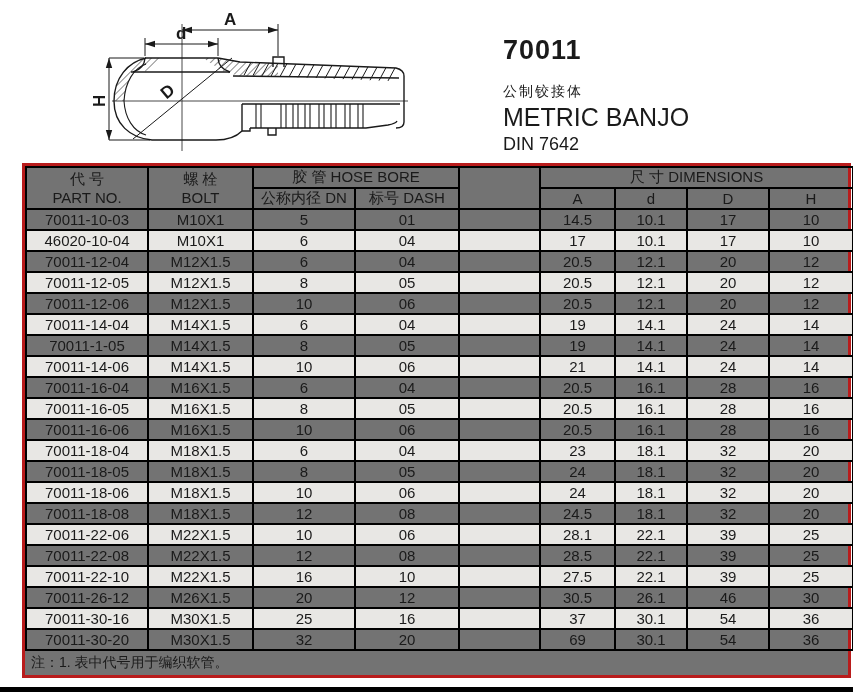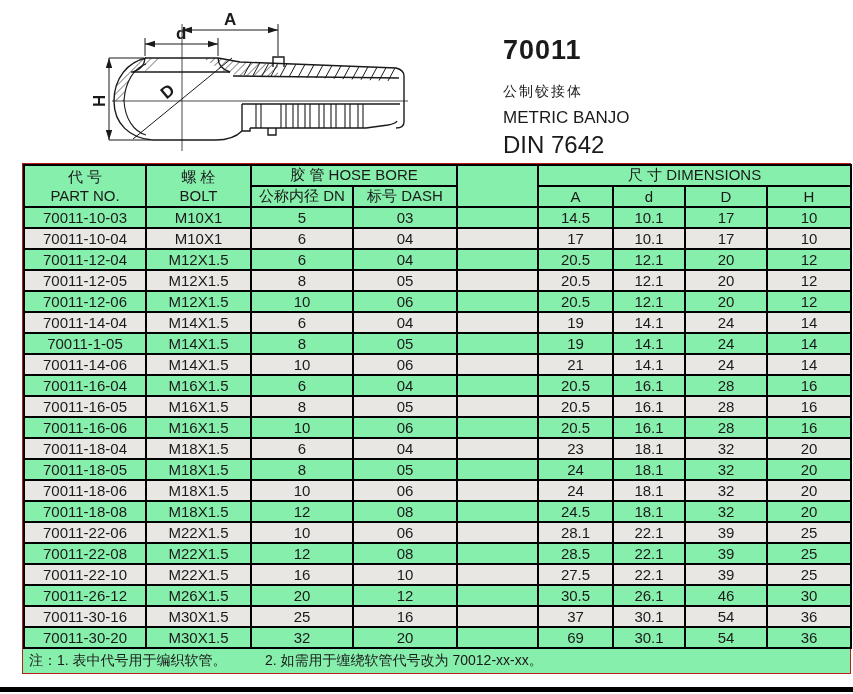--- a/index.html
+++ b/index.html
@@ -5,26 +5,26 @@
   html,body{margin:0;padding:0;}
   body{
     width:853px;height:694px;position:relative;overflow:hidden;
     background:#ffffff;color:#1a1a1a;
     font-family:"Liberation Sans", sans-serif;
   }
   .drawing{position:absolute;left:28px;top:4px;width:412px;height:154px;}
   .title-block{position:absolute;left:503px;top:18px;width:312px;text-align:left;margin-top:16px;}
   .product-code{font-size:27px;font-weight:bold;line-height:32px;letter-spacing:1px;}
   .product-name-cn{font-size:14px;line-height:26px;margin-top:12px;letter-spacing:2px;}
-  .product-name-en{font-size:17px;line-height:27px;}
-  .product-standard{font-size:24px;line-height:27px;}
+  .product-name-en{font-size:25px;line-height:27px;}
+  .product-standard{font-size:18px;line-height:27px;}
 
   .table-wrap{
     position:absolute;left:22px;top:163px;width:829px;box-sizing:border-box;
-    border:1px solid #b91c1c;background:#86efac;
+    border:3px solid #b91c1c;background:#737373;
   }
   table.spec{border-collapse:collapse;table-layout:fixed;width:827px;}
   table.spec th, table.spec td{
     border:2px solid #000;text-align:center;vertical-align:middle;
     padding:0;font-weight:normal;overflow:hidden;white-space:nowrap;
   }
   table.spec thead th{height:18px;font-size:15px;}
   table.spec thead th.two-line{line-height:19px;}
   table.spec tbody td{height:19px;font-size:15px;}
   table.spec tbody tr:nth-child(even){background:#e8e7e4;}
@@ -188,29 +188,29 @@
         <th>d</th>
         <th>D</th>
         <th>H</th>
       </tr>
     </thead>
     <tbody>
         <tr>
           <td>70011-10-03</td>
           <td>M10X1</td>
           <td>5</td>
-          <td>03</td>
+          <td>01</td>
           <td></td>
           <td>14.5</td>
           <td>10.1</td>
           <td>17</td>
           <td>10</td>
         </tr>
         <tr>
-          <td>70011-10-04</td>
+          <td>46020-10-04</td>
           <td>M10X1</td>
           <td>6</td>
           <td>04</td>
           <td></td>
           <td>17</td>
           <td>10.1</td>
           <td>17</td>
           <td>10</td>
         </tr>
         <tr>
@@ -420,17 +420,16 @@
           <td>69</td>
           <td>30.1</td>
           <td>54</td>
           <td>36</td>
         </tr>
       </tbody>
   </table>
 
   <div class="notes">
     <div>注：1. 表中代号用于编织软管。</div>
-    <div>2. 如需用于缠绕软管代号改为 70012-xx-xx。</div>
   </div>
 </div>
 
 <div class="bottom-rule"></div>
 
 </body></html>

